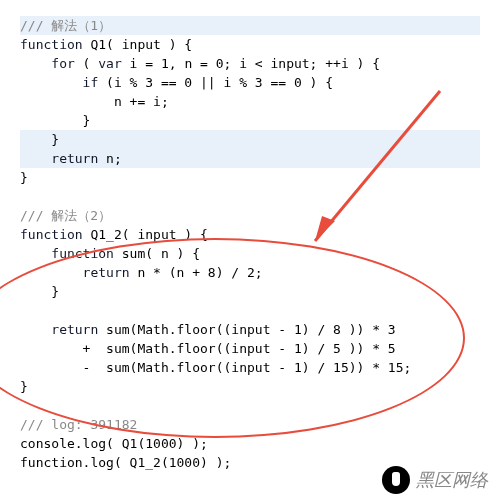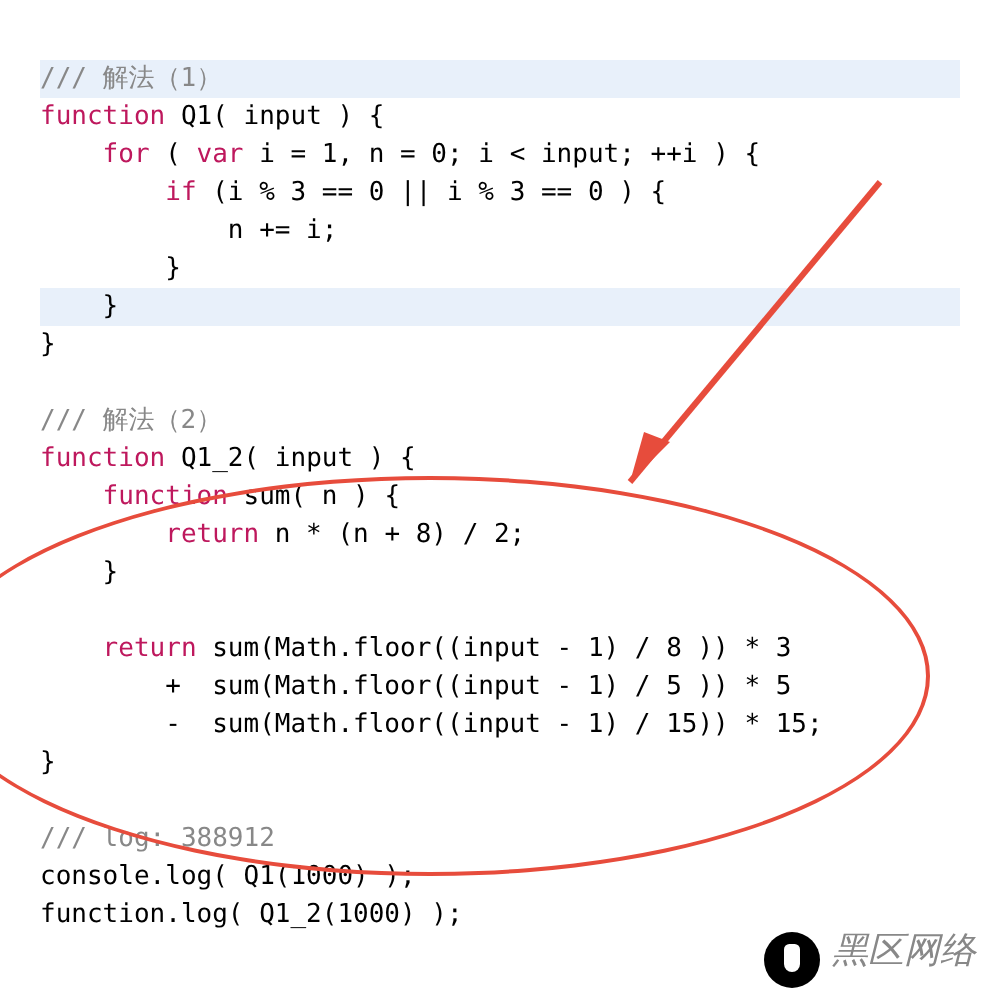--- a/index.html
+++ b/index.html
@@ -1,49 +1,49 @@
 <!DOCTYPE html>
 <html><head>
 <meta charset="utf-8">
 <style>
 *{margin:0;padding:0;box-sizing:border-box}
 body{width:500px;height:502px;background:#fff;font-family:Consolas,Monaco,monospace;font-size:13px;line-height:19px;position:relative;overflow:hidden}
-.code-block{padding:30px 20px;white-space:pre;color:#000}
+.code-block{padding:16px 20px;white-space:pre;color:#000}
 .comment{color:#888}
-.keyword{color:#be185d}
+.keyword{color:#0f172a}
 .bg-line{background:#e8f0fa;display:block;width:100%}
 .annotation-ellipse{position:absolute;left:-35px;top:238px;width:500px;height:200px;border:2px solid #e74c3c;border-radius:50%;pointer-events:none;z-index:10}
 .annotation-arrow{position:absolute;left:290px;top:76px;width:170px;height:180px;pointer-events:none;z-index:11}
-.watermark{position:absolute;right:12px;bottom:8px;display:flex;gap:6px;z-index:12}
+.watermark{position:absolute;right:12px;bottom:8px;display:flex;align-items:center;gap:6px;z-index:12}
 .wm-icon{width:28px;height:28px;border-radius:50%;background:#000;position:relative}
 .wm-icon::after{content:"";position:absolute;top:6px;left:10px;width:8px;height:14px;background:#fff;border-radius:4px 4px 6px 6px}
 .wm-text{font-family:"Microsoft YaHei",sans-serif;font-size:18px;color:#888;font-style:italic;font-weight:500}
 </style>
 </head>
 <body>
 
 <div class="code-block"><span class="comment bg-line">/// 解法（1）</span><span class="keyword">function</span><span> Q1( input ) {</span>
 <span class="keyword">    for</span><span> ( </span><span class="keyword">var</span><span> i = 1, n = 0; i &lt; input; ++i ) {</span>
 <span class="keyword">        if</span><span> (i % 3 == 0 || i % 3 == 0 ) {</span>
 <span>            n += i;</span>
 <span>        }</span>
-<span class="bg-line">    }</span><span>}</span>
+<span class="bg-line">    }</span><span class="bg-line"><span class="keyword">    return</span><span> n;</span></span><span>}</span>
 <span> </span>
 <span class="comment">/// 解法（2）</span>
 <span class="keyword">function</span><span> Q1_2( input ) {</span>
 <span class="keyword">    function</span><span> sum( n ) {</span>
 <span class="keyword">        return</span><span> n * (n + 8) / 2;</span>
 <span>    }</span>
 <span> </span>
 <span class="keyword">    return</span><span> sum(Math.floor((input - 1) / 8 )) * 3</span>
 <span>        +  sum(Math.floor((input - 1) / 5 )) * 5</span>
 <span>        -  sum(Math.floor((input - 1) / 15)) * 15;</span>
 <span>}</span>
 <span> </span>
-<span class="comment">/// log: 388912</span>
+<span class="comment">/// log: 391182</span>
 <span>console.log( Q1(1000) );</span>
 <span>function.log( Q1_2(1000) );</span></div>
 
 <div class="annotation-ellipse"></div>
 
 <svg class="annotation-arrow" viewBox="0 0 170 180">
   <line x1="150" y1="15" x2="25" y2="165" stroke="#e74c3c" stroke-width="3"></line>
   <polygon points="25,165 45,145 32,140" fill="#e74c3c"></polygon>
 </svg>
 

